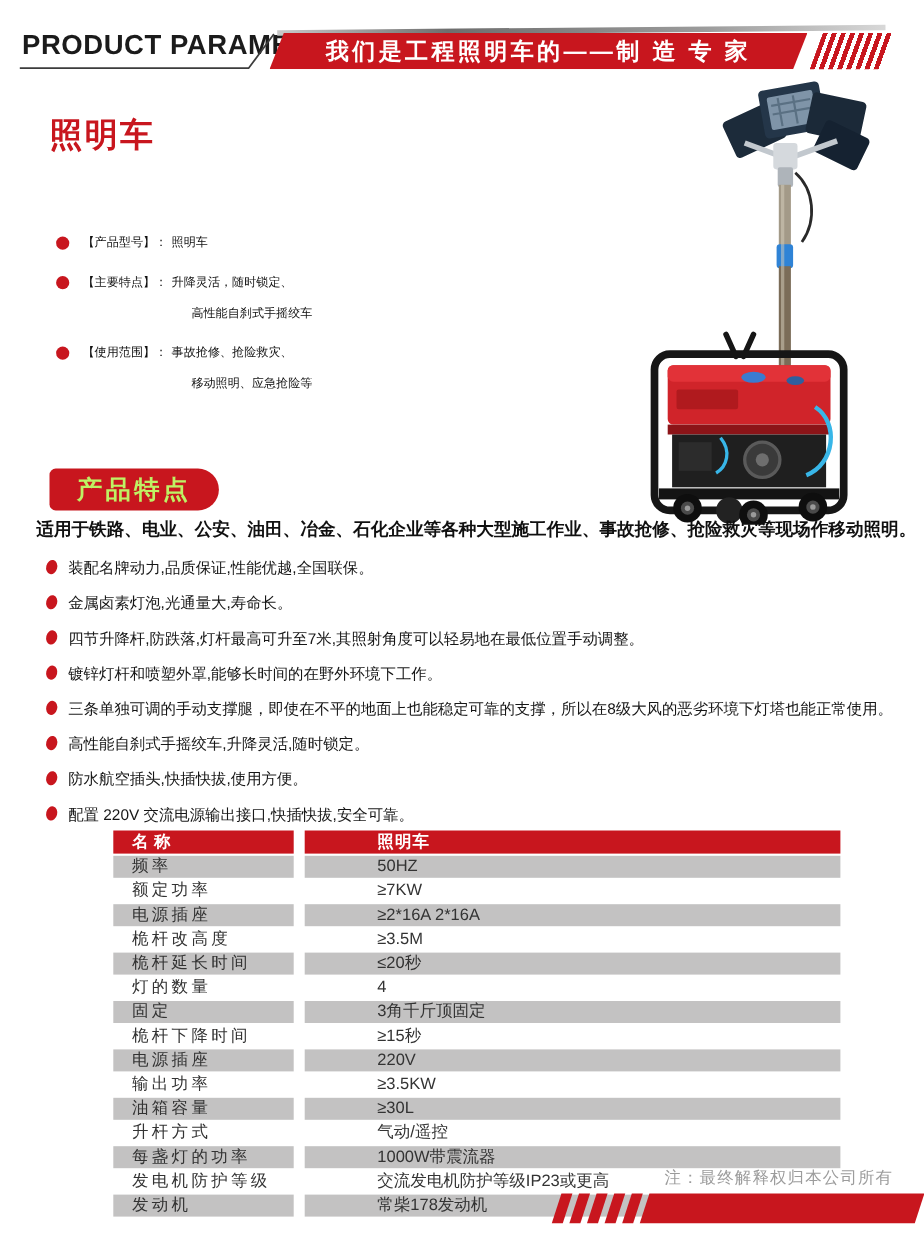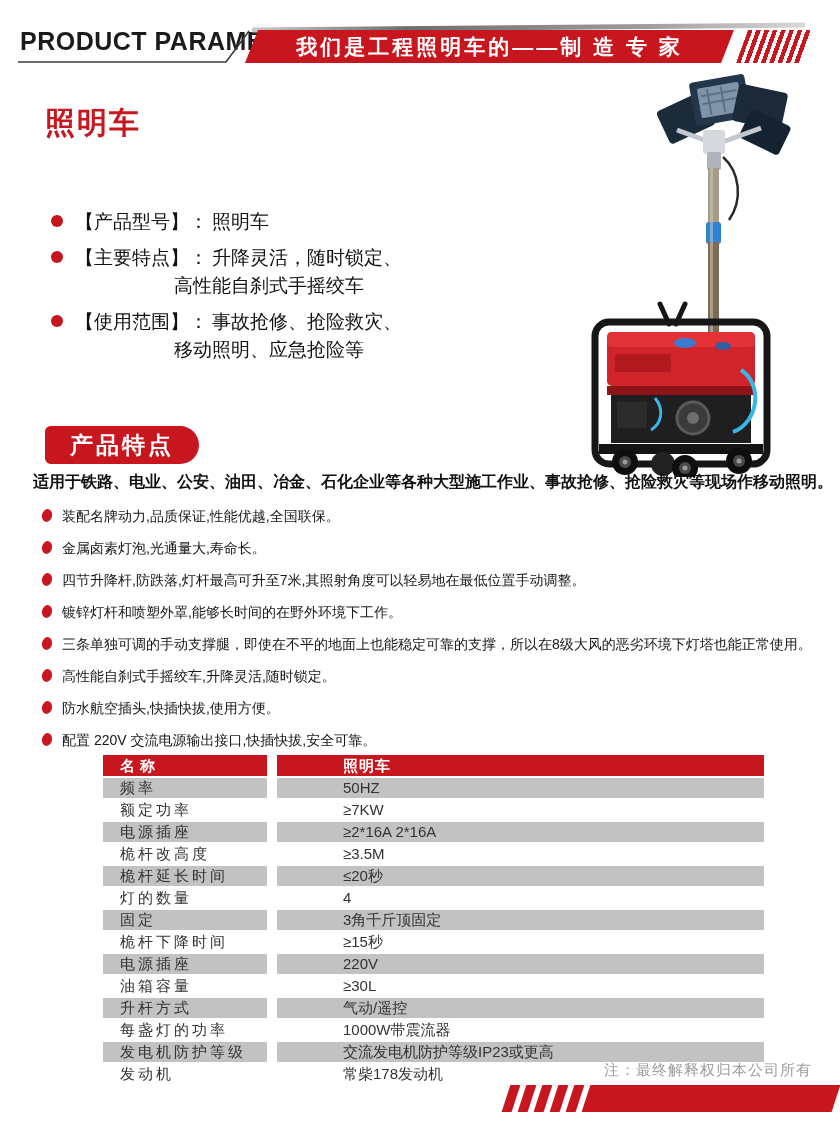--- a/index.html
+++ b/index.html
@@ -21,31 +21,31 @@
   .hdr-banner{position:absolute;left:245px;top:30px;width:489px;height:33px;background:var(--red);
     clip-path:polygon(13px 0,100% 0,calc(100% - 13px) 100%,0 100%);
     display:flex;align-items:center;justify-content:center;}
   .hdr-banner span{color:#fff;font-size:21px;font-weight:bold;letter-spacing:3px;}
   .hdr-stripes{position:absolute;left:742px;top:30px;width:64px;height:33px;transform:skewX(-20deg);
     background:repeating-linear-gradient(90deg,var(--red) 0 4.5px,transparent 4.5px 8.3px);}
 
   
   .prod-title{position:absolute;left:45px;top:103px;font-size:30px;font-weight:bold;color:var(--red);letter-spacing:2px;}
   .info-list{position:absolute;left:55px;top:210px;width:430px;}
-  .info-item{position:relative;padding-left:20px;margin-bottom:13px;font-size:19px;color:#111;}
+  .info-item{position:relative;padding-left:20px;margin-bottom:13px;font-size:11px;color:#111;}
   .info-item .dot{position:absolute;left:-4px;top:5px;width:12px;height:12px;border-radius:50%;background:var(--red);}
   .info-item .line1{line-height:23px;}
   .info-item .lbl{margin-right:4px;}
   .info-item .line2{line-height:23px;margin-top:5px;padding-left:99px;}
   .info-item .line2:empty{display:none;}
 
   
   .feat-banner{position:absolute;left:45px;top:426px;width:154px;height:38px;background:var(--red);
     border-radius:6px 20px 20px 6px;display:flex;align-items:center;justify-content:center;}
-  .feat-banner span{color:#ffffff;font-size:23px;font-weight:bold;letter-spacing:3px;}
+  .feat-banner span{color:#bef264;font-size:23px;font-weight:bold;letter-spacing:3px;}
   .feat-intro{position:absolute;left:33px;top:472px;width:800px;font-size:16px;font-weight:600;color:#101010;line-height:20px;}
   .feat-list{position:absolute;left:42px;top:507px;width:800px;}
   .feat-item{display:flex;gap:10px;margin-bottom:14px;font-size:14px;color:#161616;line-height:18px;}
   .feat-item .fdot{flex:0 0 auto;width:10px;height:13px;margin-top:2px;border-radius:50%;background:var(--red);transform:rotate(14deg);}
 
   
   .spec{position:absolute;left:103px;top:755px;width:661px;}
   .srow{display:flex;height:20px;margin-bottom:2px;font-size:15px;line-height:19px;color:#333;}
   .srow .c1{width:164px;padding-left:17px;letter-spacing:3px;white-space:nowrap;}
   .srow .c2{flex:1;margin-left:10px;padding-left:66px;white-space:nowrap;}
@@ -246,20 +246,24 @@
         <div class="srow">
           <div class="c1">桅杆下降时间</div>
           <div class="c2">≥15秒</div>
         </div>
 
         <div class="srow">
           <div class="c1">电源插座</div>
           <div class="c2">220V</div>
         </div>
 
+        <div class="srow">
+          <div class="c1">输出功率</div>
+          <div class="c2">≥3.5KW</div>
+        </div>
 
         <div class="srow">
           <div class="c1">油箱容量</div>
           <div class="c2">≥30L</div>
         </div>
 
         <div class="srow">
           <div class="c1">升杆方式</div>
           <div class="c2">气动/遥控</div>
         </div>

